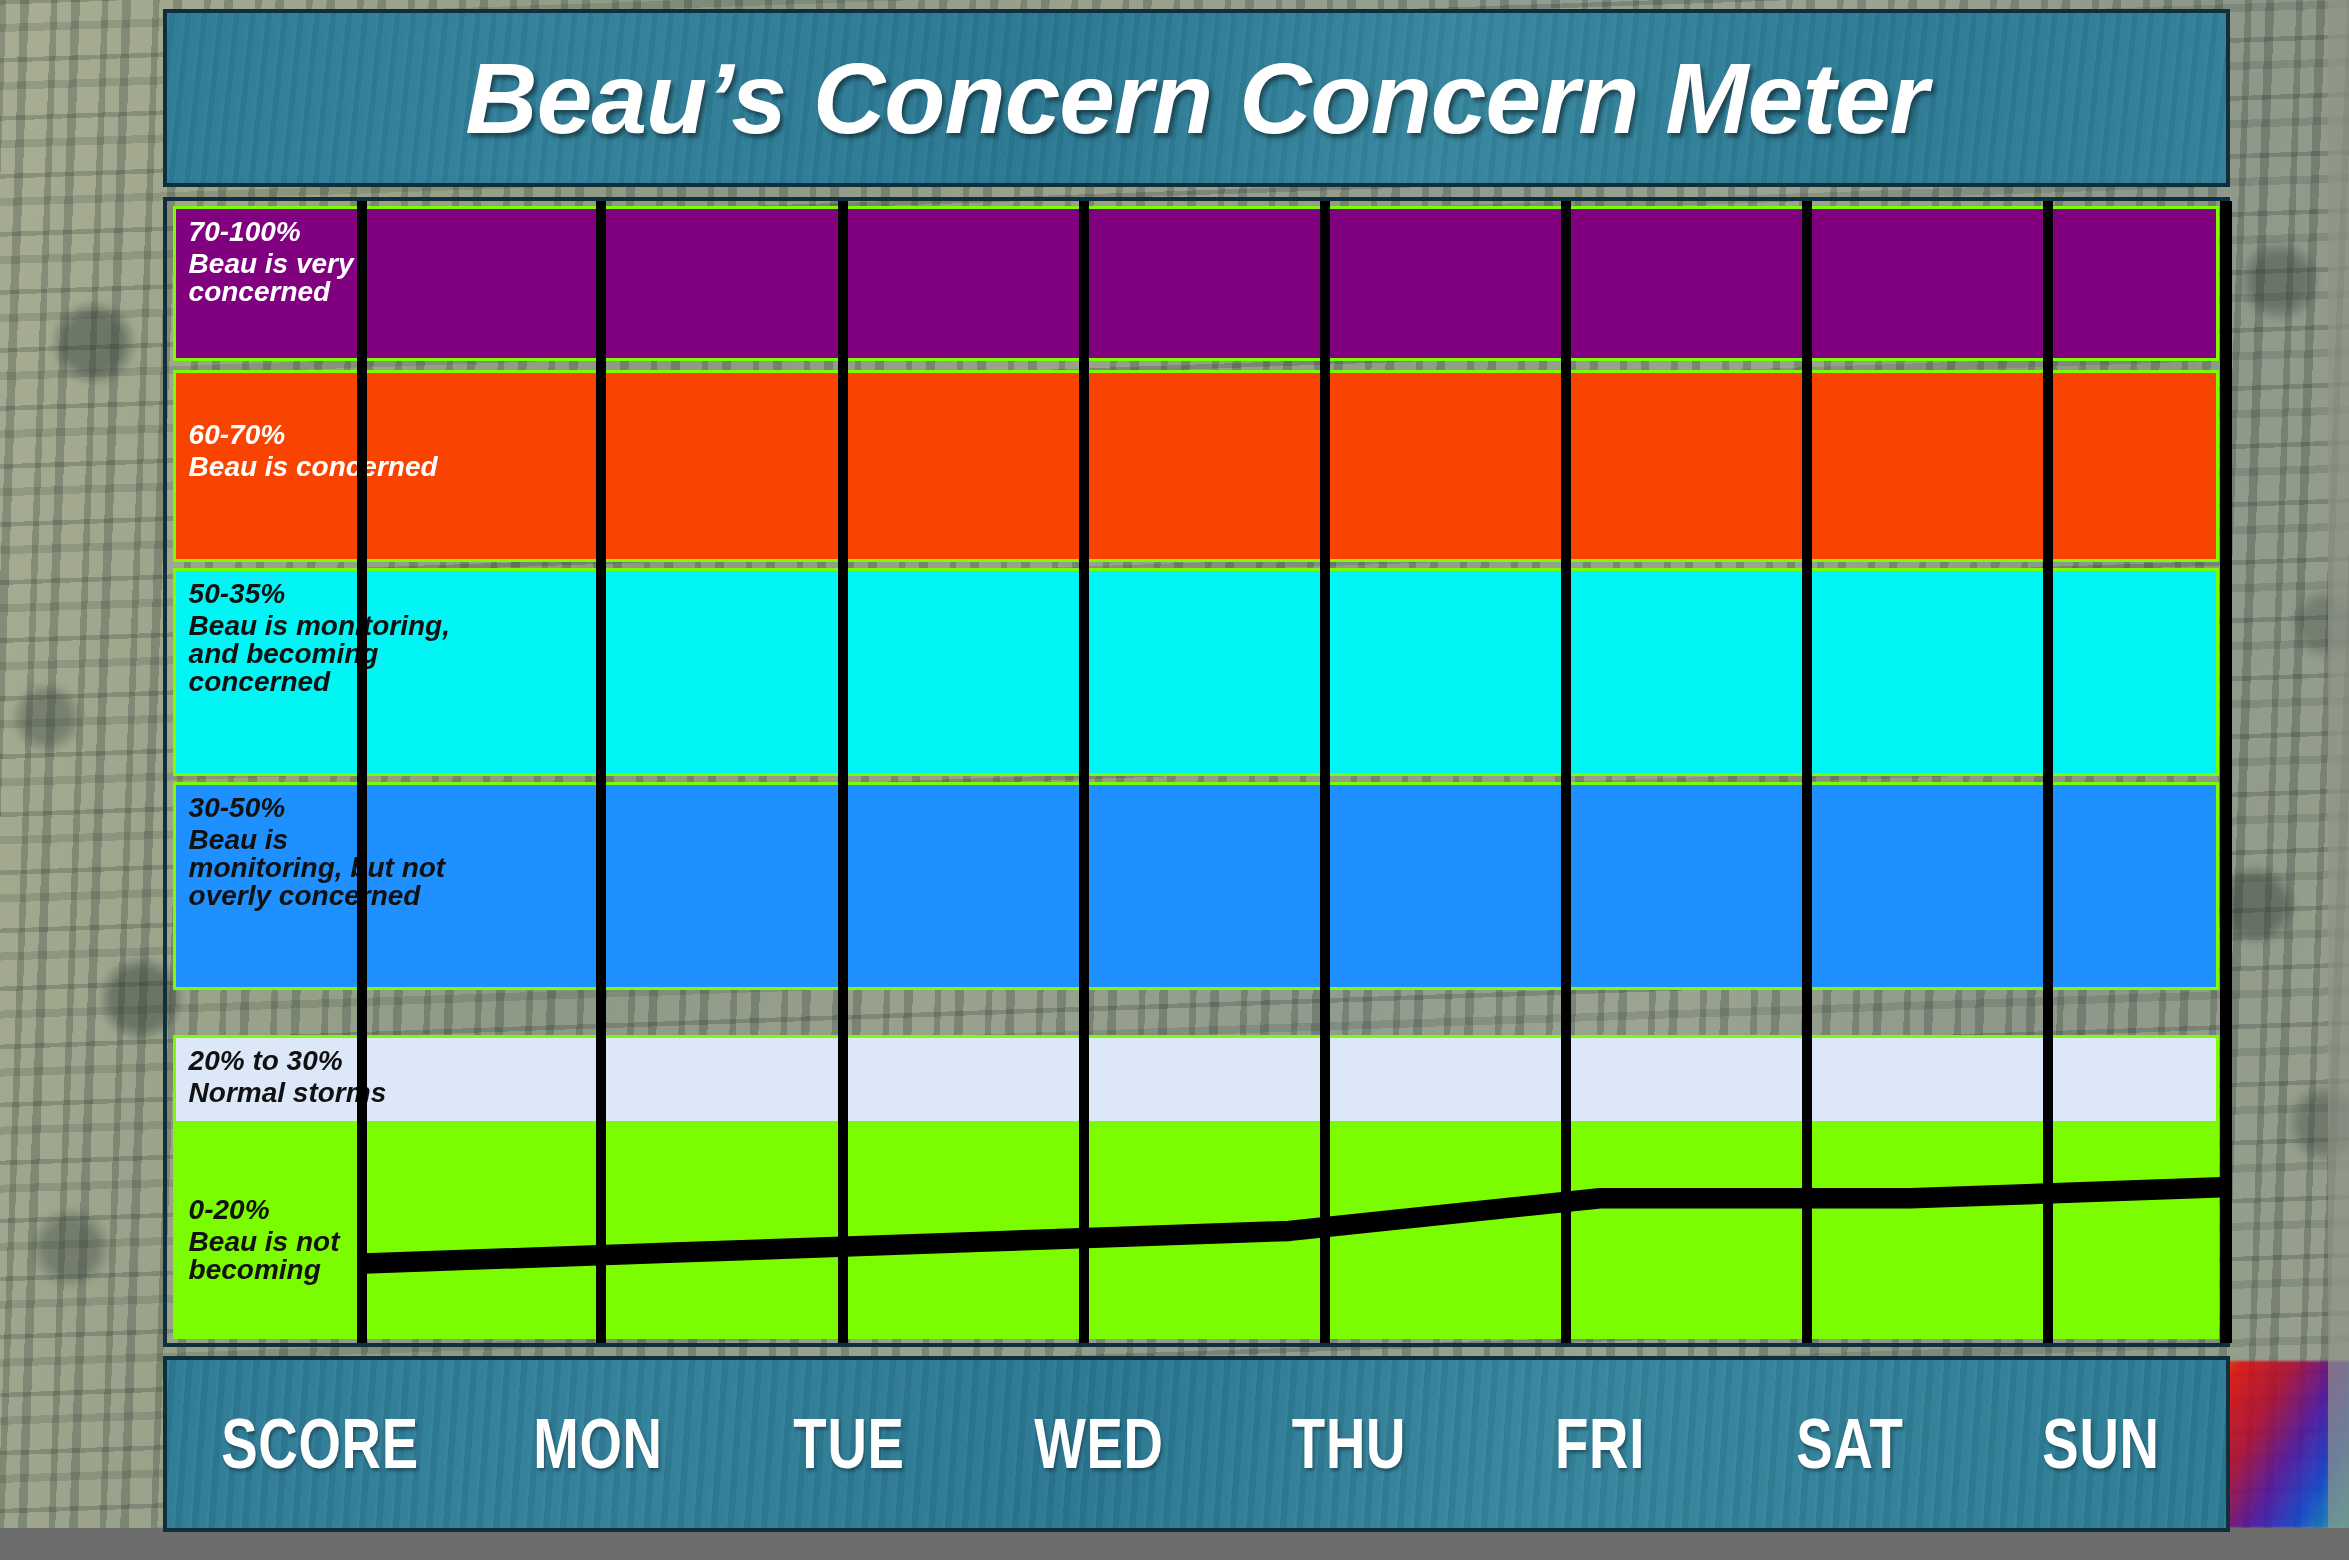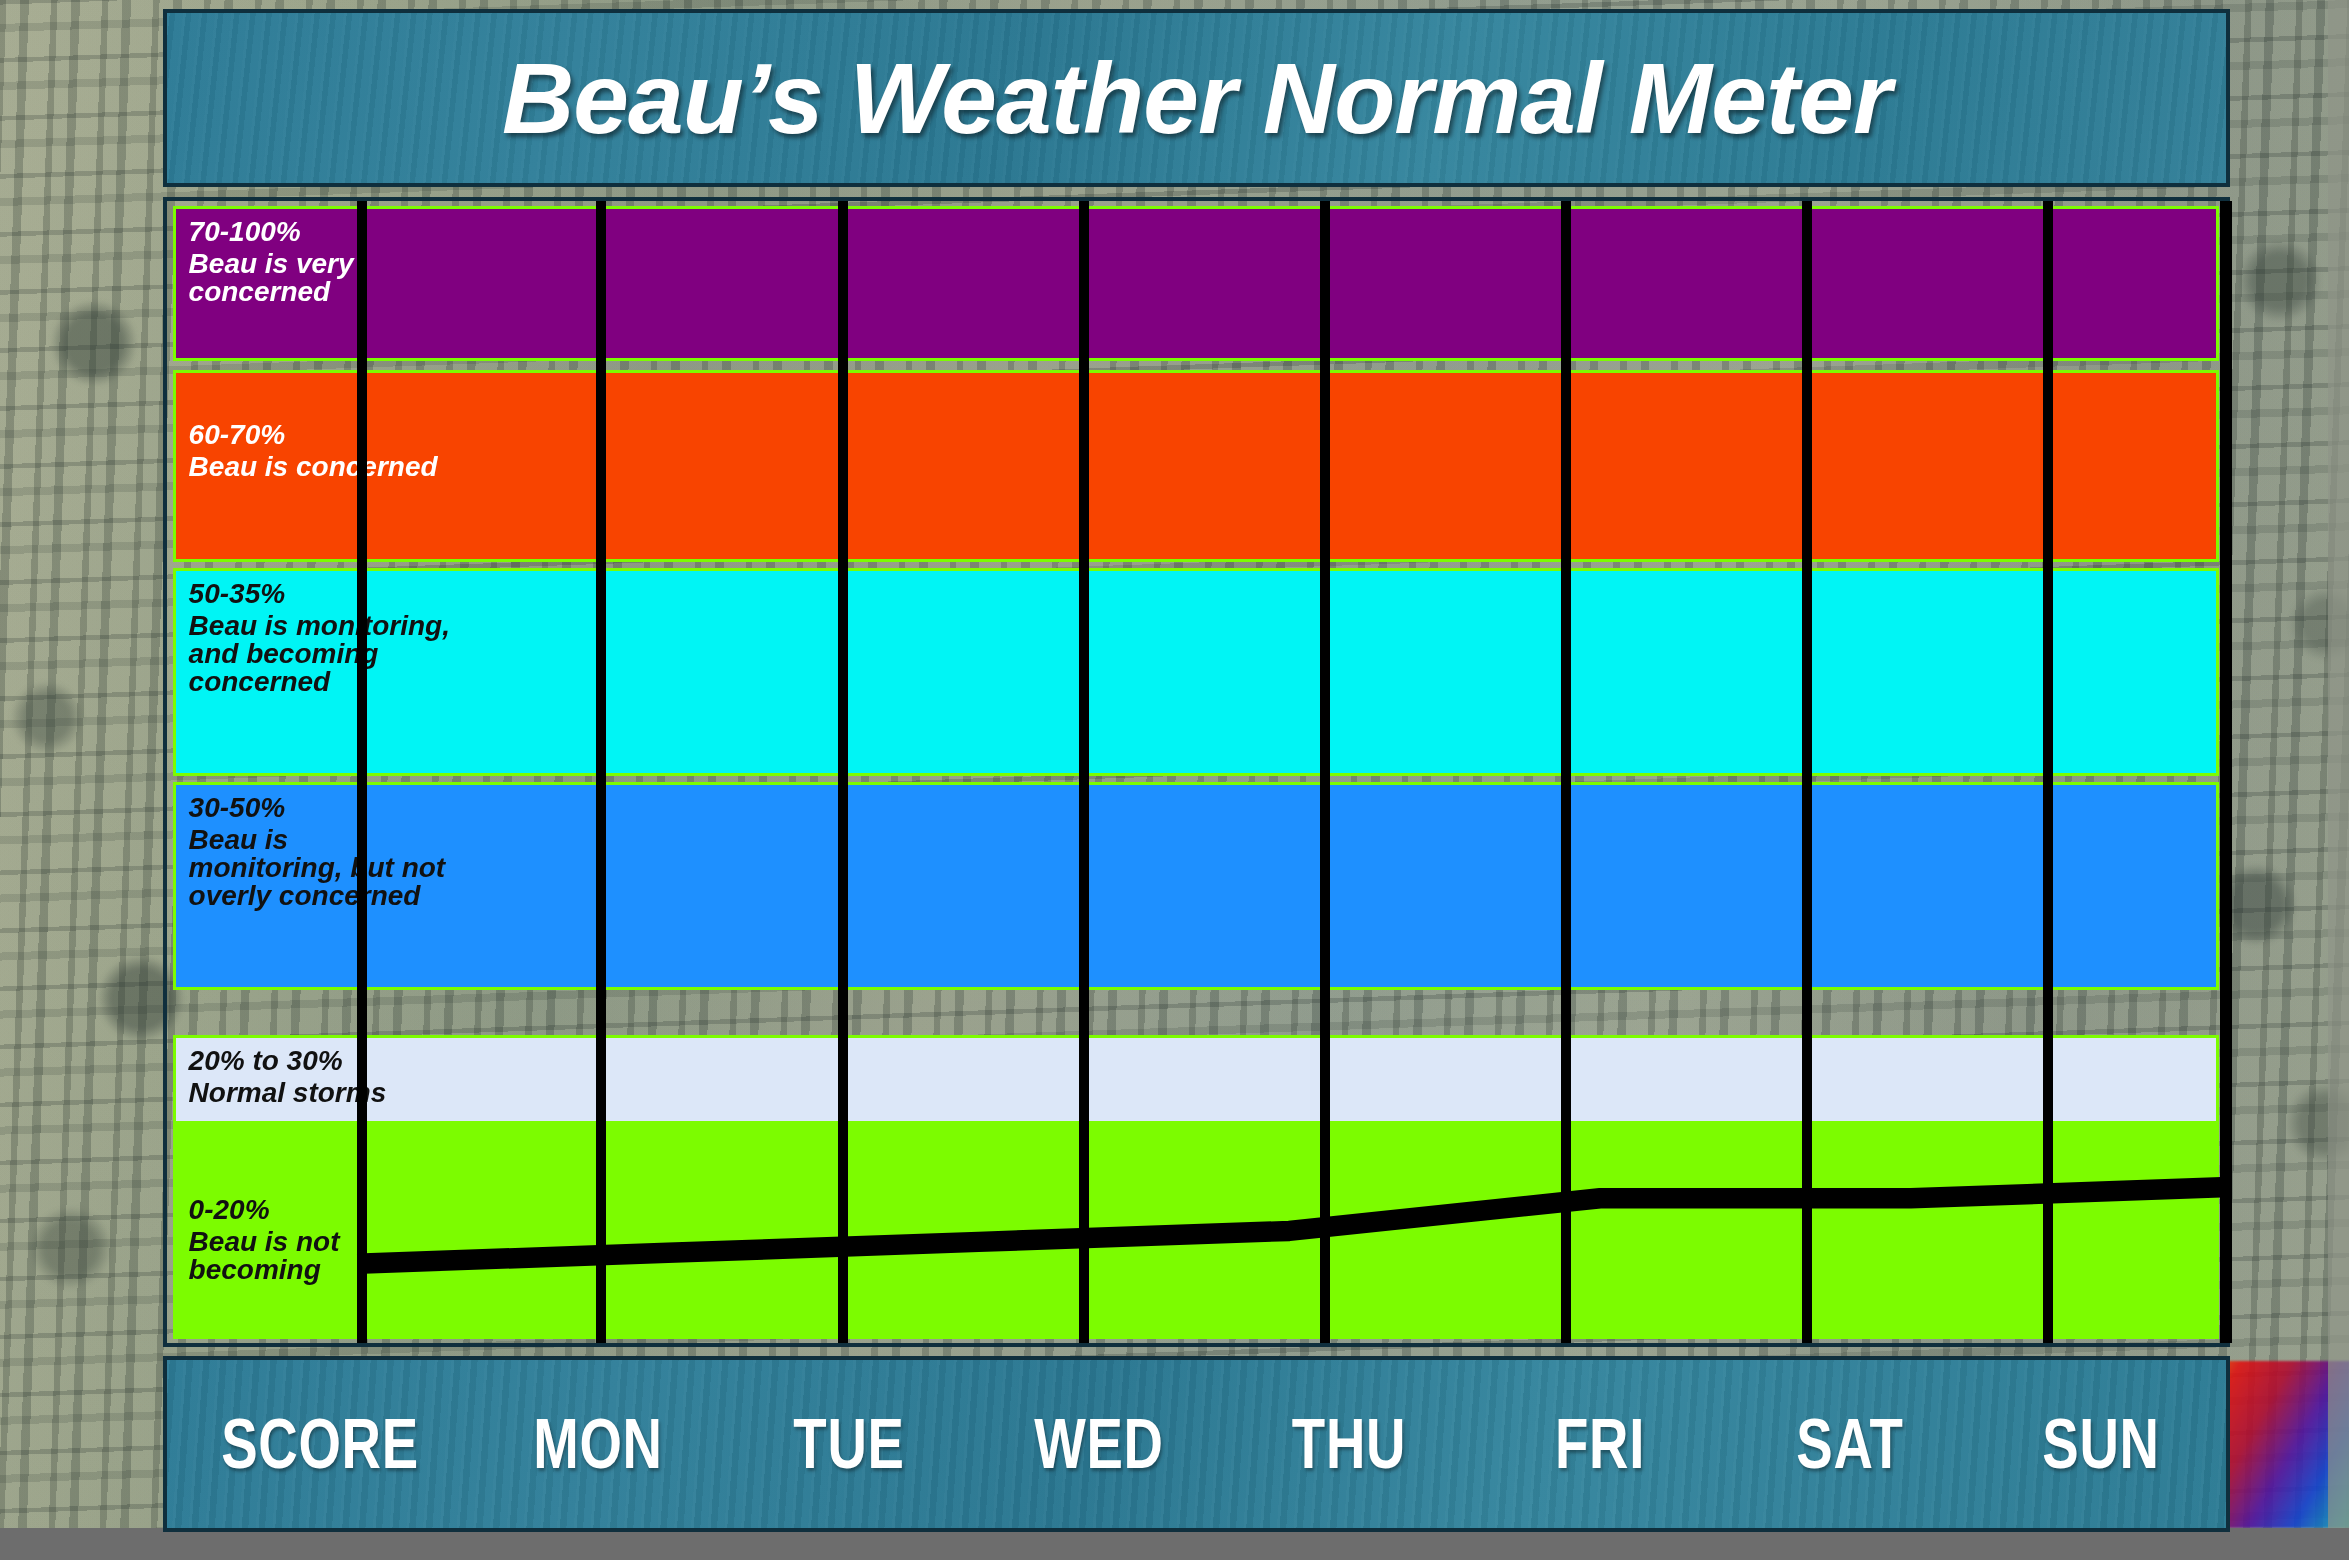--- a/index.html
+++ b/index.html
@@ -134,21 +134,21 @@
 </head>
 <body>
 
 <div id="backdrop"></div>
 <div id="radar-blob"></div>
 <div id="right-edge"></div>
 <div id="bottom-strip"></div>
 
 <div class="panel" id="title-bar">
   <div class="sheen"></div>
-  <div id="title-text">Beau’s Weather Normal Meter</div>
+  <div id="title-text">Beau’s Concern Concern Meter</div>
 </div>
 
 <div id="meter">
   <div id="bands">
       <div class="band purple" style="top: 4.6px; height: 155px;">
         <div class="band-label text-light" style="top: 9.3px;"><span class="rng">70-100%</span><span class="desc">Beau is very
 concerned</span></div>
       </div>
       <div class="band orange" style="top: 169px; height: 192px;">
         <div class="band-label text-light" style="top: 48px;"><span class="rng">60-70%</span><span class="desc">Beau is concerned</span></div>

